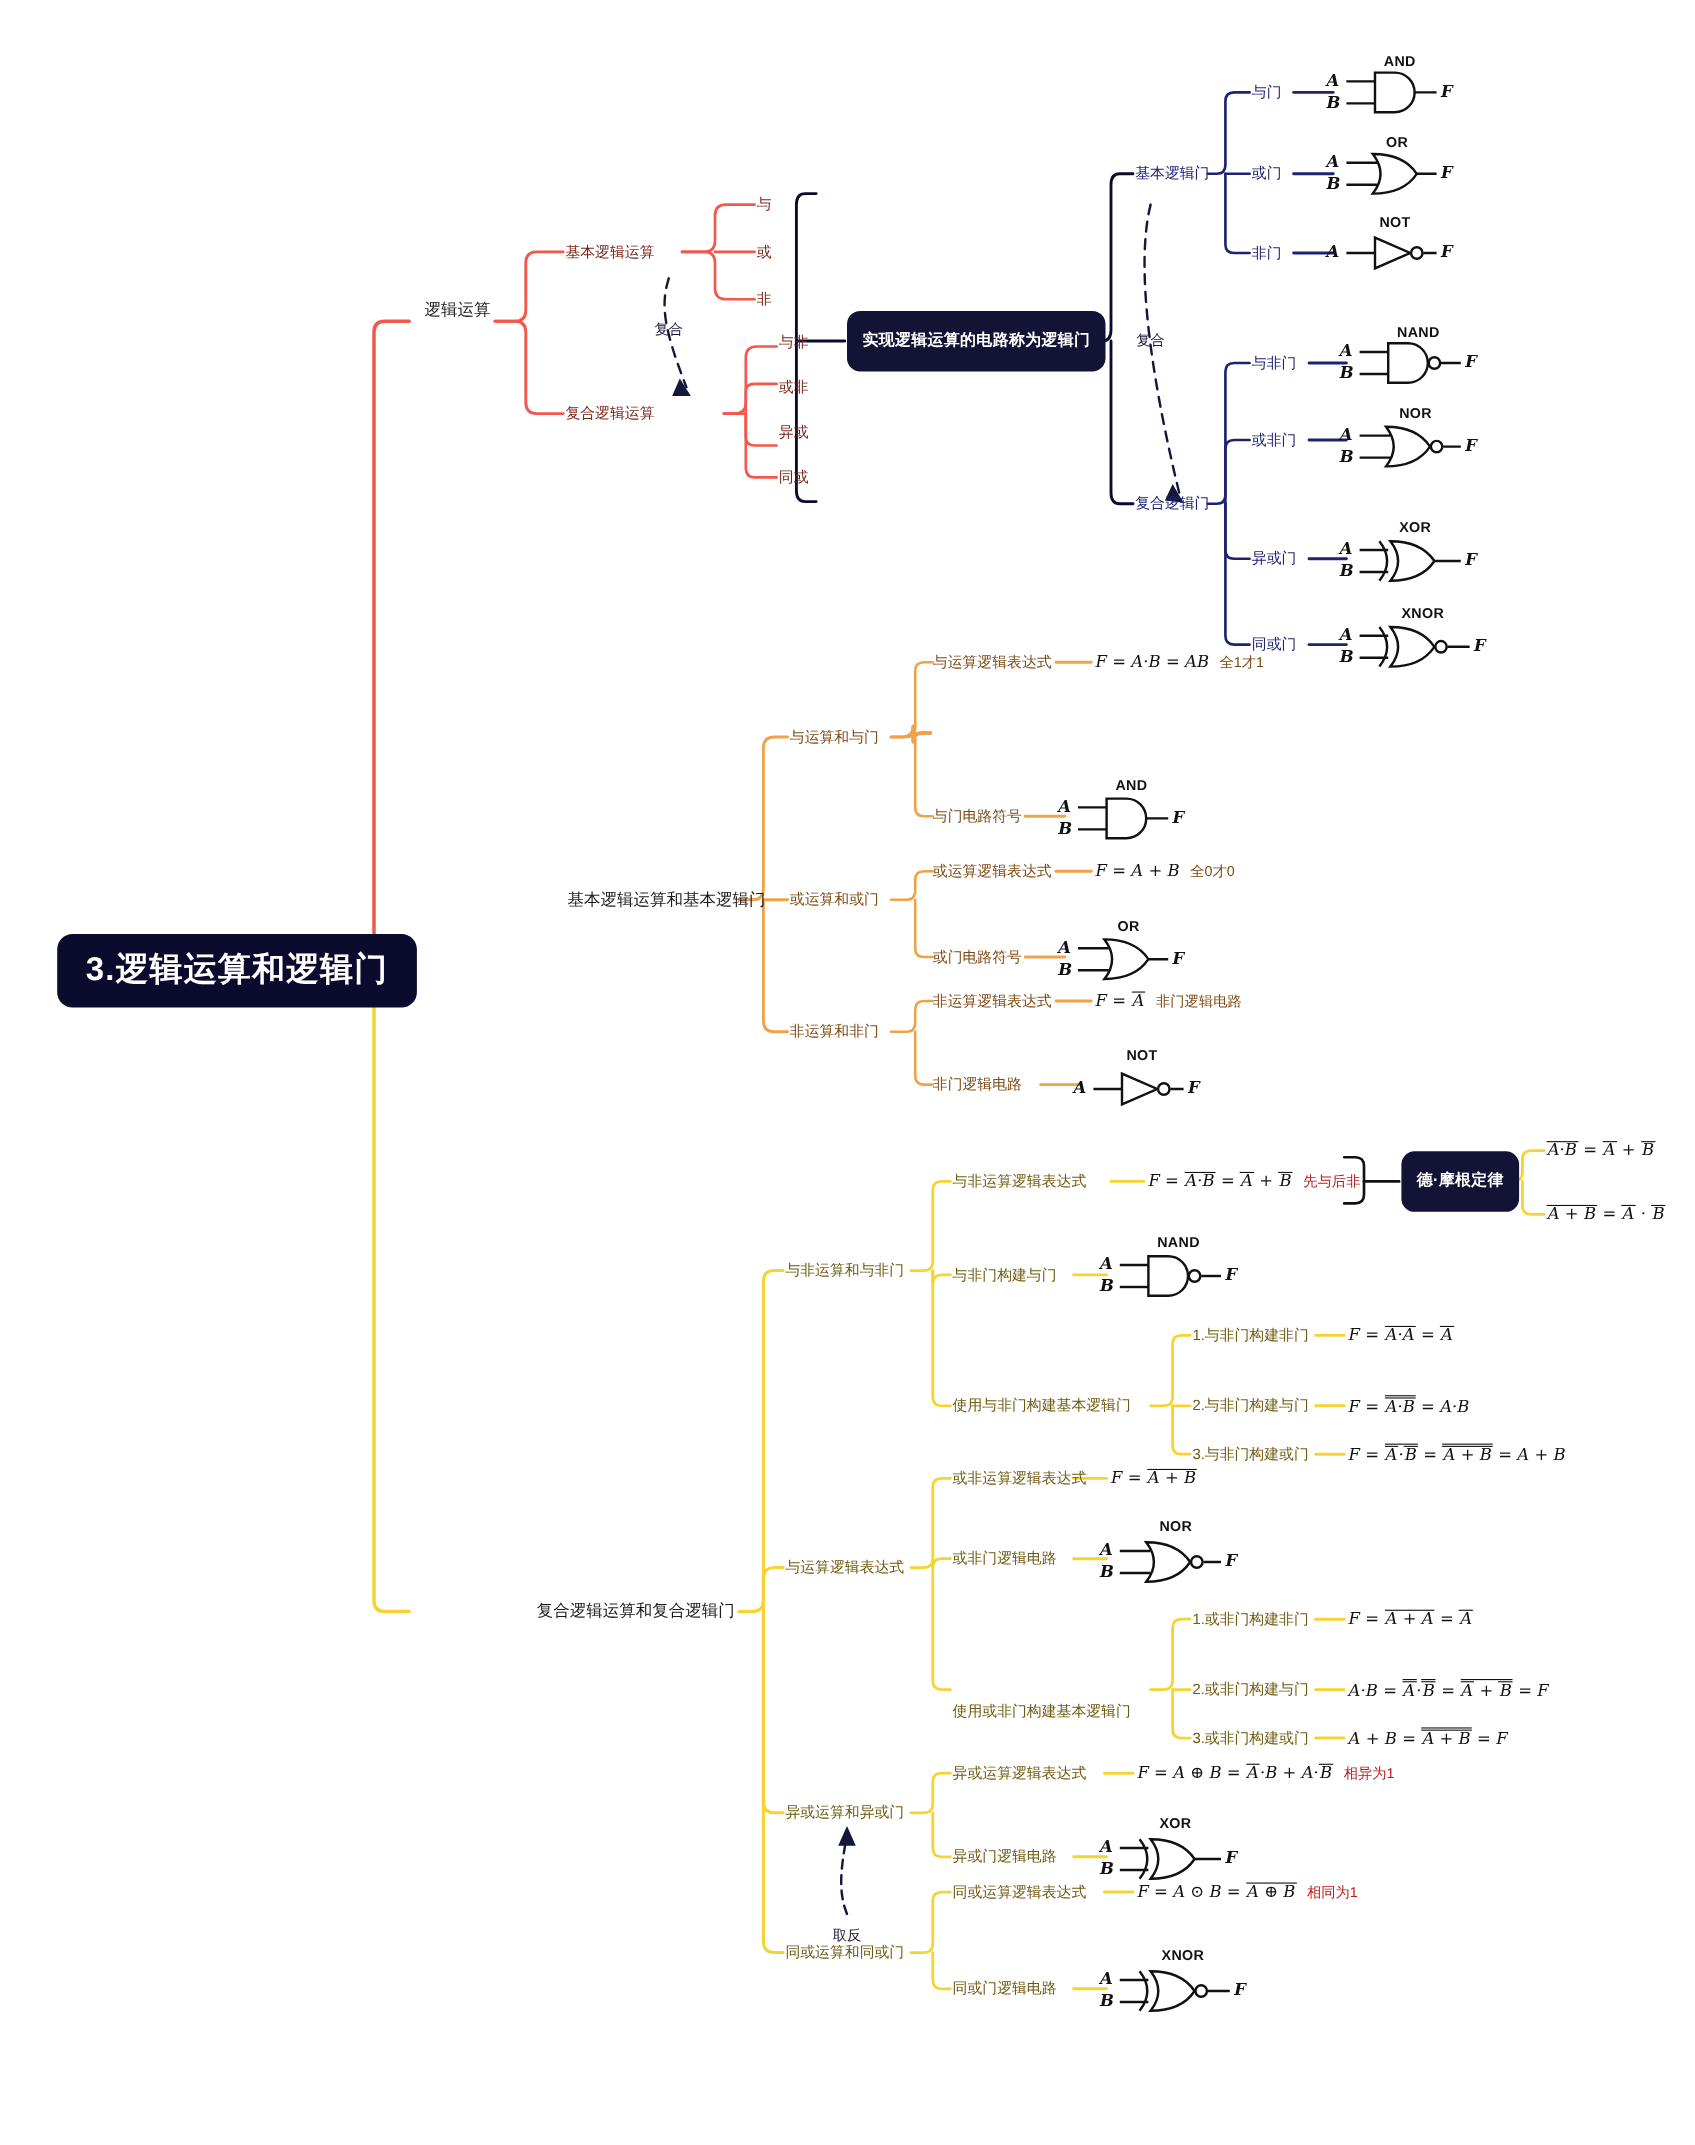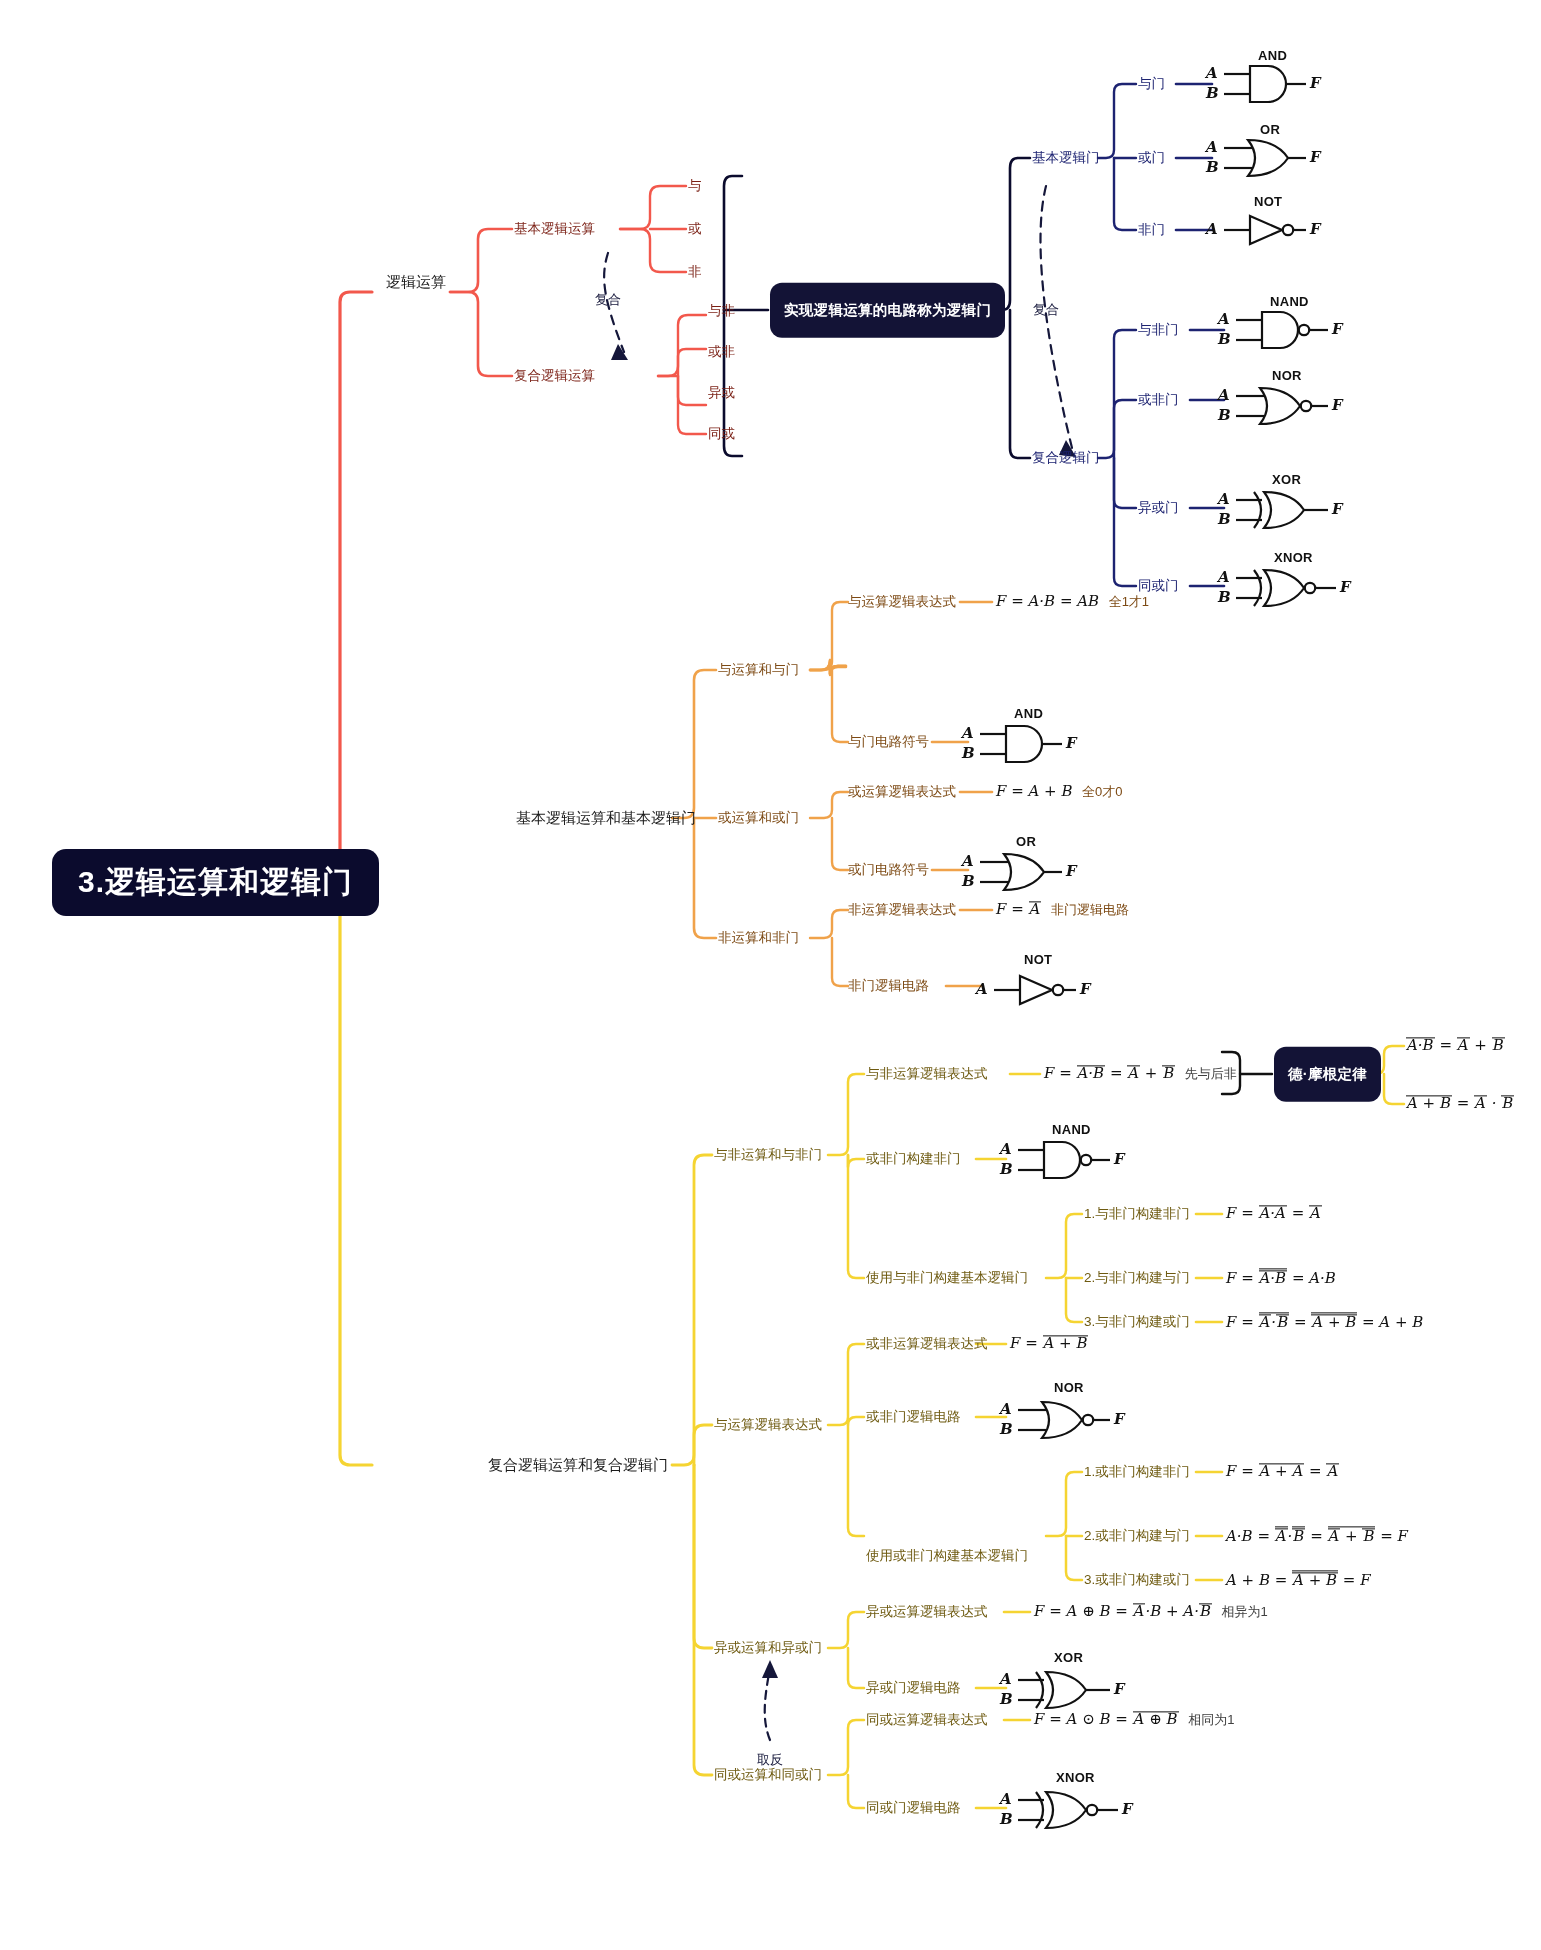--- a/index.html
+++ b/index.html
@@ -32,21 +32,21 @@
   .red{color:#7a1f14;}
   .navy{color:#1d2371;}
   .orange{color:#7d4a14;}
   .gold{color:#6e5a10;}
 
   
   .m{font-family:"DejaVu Serif","Liberation Serif",serif;font-style:italic;font-size:15px;color:#111;}
   .m .up{font-style:normal;}
   .ovl{border-top:1.3px solid #111;padding:0 1px;display:inline-block;line-height:1.05;}
   .ovl2{border-top:1.3px solid #111;padding-top:1px;display:inline-block;line-height:1.05;}
-  .note{font-family:"Liberation Sans",sans-serif;font-style:normal;font-size:13px;color:#404040;}
+  .note{font-family:"Liberation Sans",sans-serif;font-style:normal;font-size:13px;color:#b91c1c;}
   .note.or{color:#7d4a14;}
 
   
   .rel{font-size:13px;color:#15173a;font-family:"Liberation Sans",sans-serif;}
 
   
   .gate{position:absolute;}
   .gate .cap{
     position:absolute;font-size:13px;font-weight:700;color:#111;
     font-family:"Liberation Sans",sans-serif;letter-spacing:.3px;
@@ -401,21 +401,21 @@
 <div class="node t" style="left:668px;top:1465px;transform:translate(-100%,-50%);">复合逻辑运算和复合逻辑门</div>
 
 <div class="node t sm gold" style="left:714px;top:1155px;transform:translateY(-50%);">与非运算和与非门</div>
 <div class="node t sm gold" style="left:866px;top:1074px;transform:translateY(-50%);">与非运算逻辑表达式</div>
 <div class="node m" style="left:1044px;top:1074px;transform:translateY(-50%);">F&nbsp;=&nbsp;<span class="ovl">A·B</span>&nbsp;=&nbsp;<span class="ovl">A</span>&nbsp;+&nbsp;<span class="ovl">B</span>&nbsp;&nbsp;<span class="note">先与后非</span></div>
 
 <div class="node pill" style="left:1274px;top:1074px;transform:translateY(-50%);">德·摩根定律</div>
 <div class="node m" style="left:1406px;top:1046px;transform:translateY(-50%);"><span class="ovl">A·B</span>&nbsp;=&nbsp;<span class="ovl">A</span>&nbsp;+&nbsp;<span class="ovl">B</span></div>
 <div class="node m" style="left:1406px;top:1104px;transform:translateY(-50%);"><span class="ovl">A + B</span>&nbsp;=&nbsp;<span class="ovl">A</span>&nbsp;·&nbsp;<span class="ovl">B</span></div>
 
-<div class="node t sm gold" style="left:866px;top:1159px;transform:translateY(-50%);">或非门构建非门</div>
+<div class="node t sm gold" style="left:866px;top:1159px;transform:translateY(-50%);">与非门构建与门</div>
 <div class="gate" style="left:1000px;top:1128px;width:130px;height:62px;">
   <div class="cap" style="left:52px;top:-6px;">NAND</div>
   <div class="pin" style="left:0px;top:12px;">A</div>
   <div class="pin" style="left:0px;top:32px;">B</div>
   <div class="pin" style="left:114px;top:22px;">F</div>
   <svg width="130" height="62" style="position:absolute;left:0;top:0;">
     <g fill="none" stroke="#111" stroke-width="2.2">
       <path d="M18,22 H44"></path>
           <path d="M18,42 H44"></path>
       <path d="M44,14 H62 A18,18 0 0 1 62,50 H44 Z" fill="#fff"></path>

